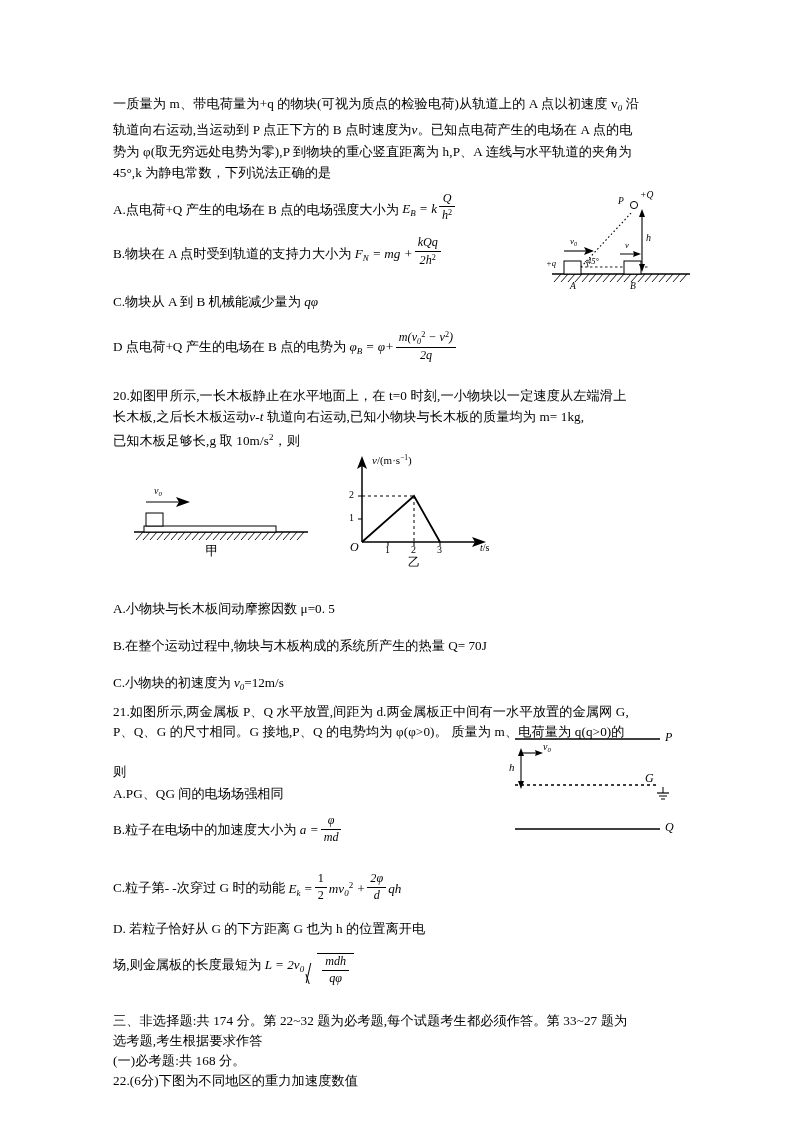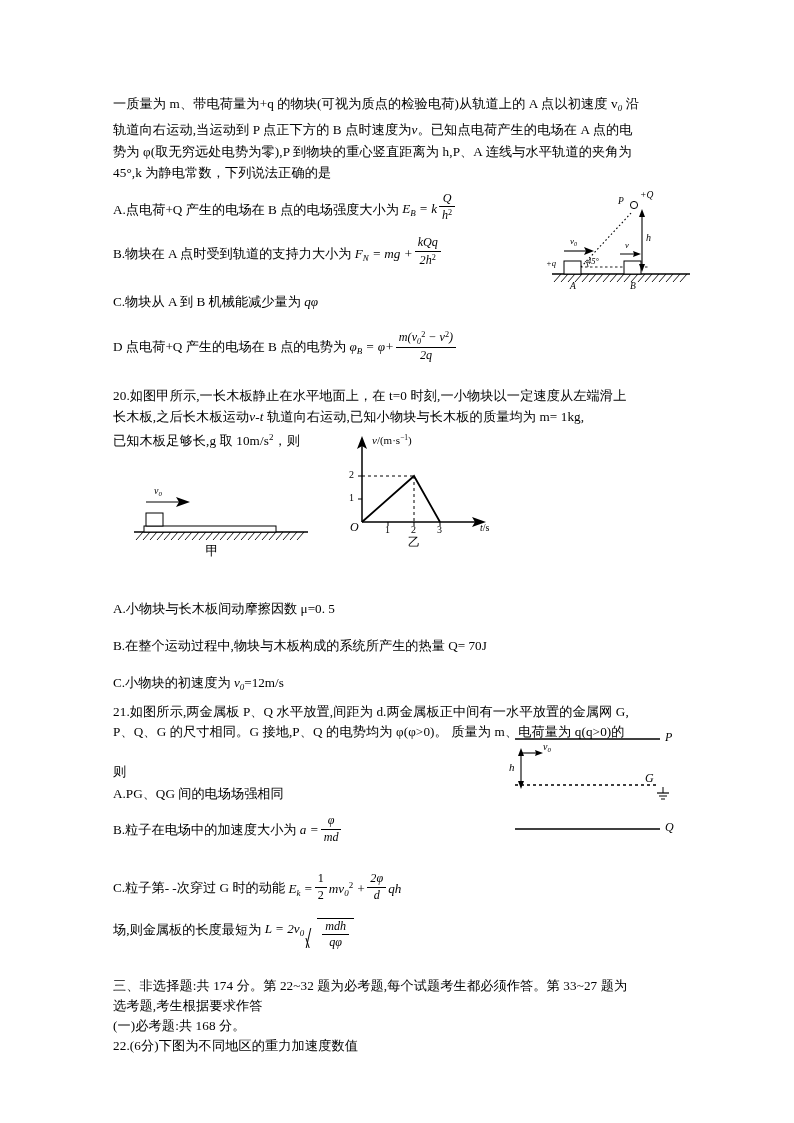--- a/index.html
+++ b/index.html
@@ -209,21 +209,21 @@
 
       <rect x="14" y="33" width="17" height="13" fill="#fff" stroke="#000" stroke-width="1"></rect>
 
       <line x1="14" y1="22" x2="48" y2="22" stroke="#000" stroke-width="1.2"></line>
       <polygon points="58,22 44,17 47,22 44,27" fill="#000"></polygon>
     </svg>
     <div style="position:absolute; left:22px; top:5px; font-size:10px; font-style:italic;"><span>v</span><span class="sub">0</span></div>
     <div class="caption-cn" style="position:absolute; left:60px; top:62px; width:40px;">甲</div>
   </div>
 
-  <div class="fig" style="left:336px; top:430px;">
+  <div class="fig" style="left:336px; top:450px;">
     <svg width="170" height="115" viewBox="0 0 170 115">
 
       <line x1="26" y1="92" x2="26" y2="14" stroke="#000" stroke-width="1.5"></line>
       <polygon points="26,6 21,19 26,16 31,19" fill="#000"></polygon>
 
       <line x1="26" y1="92" x2="140" y2="92" stroke="#000" stroke-width="1.5"></line>
       <polygon points="150,92 136,87 139,92 136,97" fill="#000"></polygon>
 
       <polyline points="26,92 78,46 104,92" fill="none" stroke="#000" stroke-width="1.8"></polyline>
 
@@ -337,20 +337,23 @@
       <span>B.粒子在电场中的加速度大小为</span>
       <span class="m"><span>a</span> <span>=</span><span class="frac"><span class="num m">φ</span><span class="den m">md</span></span></span>
     </div>
 
     <div class="opt" style="margin-top:28px;">
       <span>C.粒子第- -次穿过 G 时的动能</span>
       <span class="m"><span>E</span><span class="sub">k</span> <span>=</span><span class="frac"><span class="num mr">1</span><span class="den mr">2</span></span><span>mv</span><span class="sub">0</span><span class="sup">2</span> <span>+</span><span class="frac"><span class="num m">2φ</span><span class="den m">d</span></span><span>qh</span></span>
     </div>
 
     <div class="opt" style="margin-top:14px;">
+      <span>D. 若粒子恰好从 G 的下方距离 G 也为 h 的位置离开电</span>
+    </div>
+    <div class="opt" style="margin-top:14px;">
       <span>场,则金属板的长度最短为</span>
       <span class="m"><span>L</span> <span>= 2v</span><span class="sub">0</span><span class="sqrt"><span class="inner"><span class="frac"><span class="num m">mdh</span><span class="den m">qφ</span></span></span></span></span>
     </div>
 
     <div class="para tight" style="margin-top:26px;">
       <span>三、非选择题:共 174 分。第 22~32 题为必考题,每个试题考生都必须作答。第 33~27 题为</span><br>
       <span>选考题,考生根据要求作答</span><br>
       <span>(一)必考题:共 168 分。</span><br>
       <span>22.(6分)下图为不同地区的重力加速度数值</span>
     </div>

